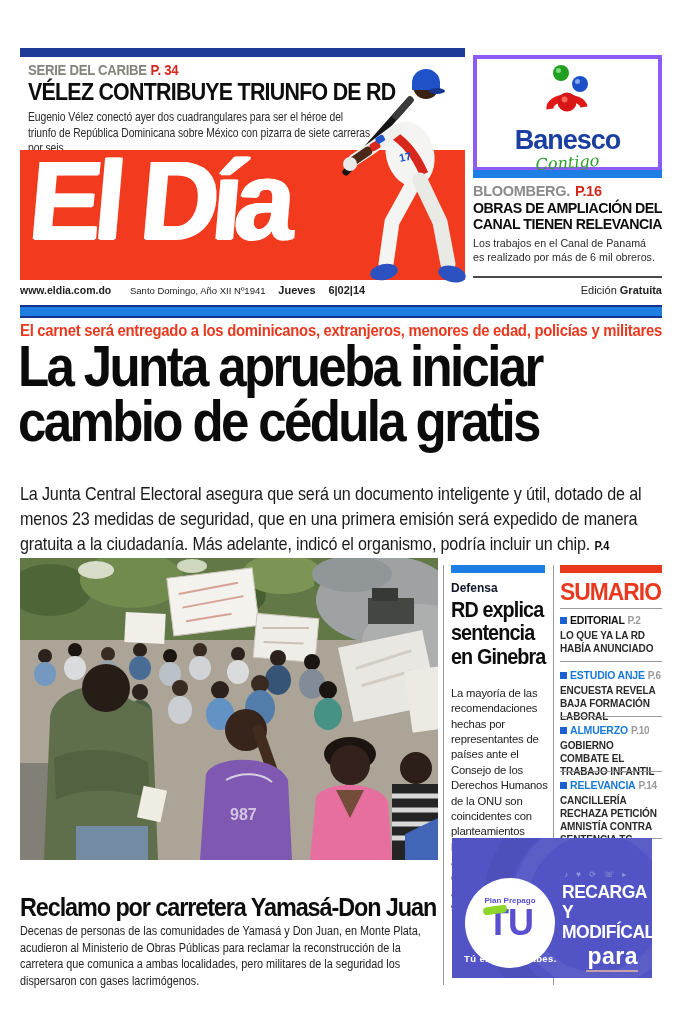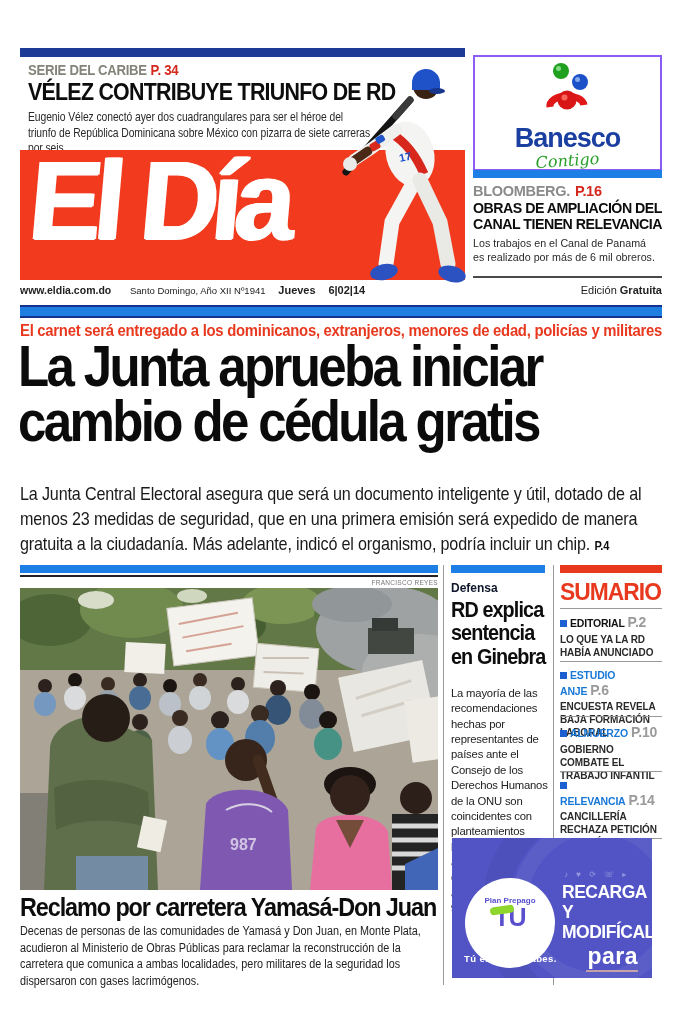--- a/index.html
+++ b/index.html
@@ -20,21 +20,21 @@
   .serie-body { left:28px; top:110px; width:405px; font-size:12.2px; line-height:1.28; color:#2a2a2a; letter-spacing:-0.1px; transform:scaleX(.85); }
 
   .masthead { left:20px; top:150px; width:445px; height:130px; background:#f23b1e; overflow:visible; }
   .masthead-title {
     position:absolute; left:16px; top:-14px; color:#fff; font-size:112px; font-weight:bold;
     letter-spacing:-7px; transform:skewX(-5deg) scaleX(.96); transform-origin:0 0;
     text-shadow:1.5px 0 0 #fff, -1.5px 0 0 #fff, 0 1px 0 #fff;
   }
   .batter { left:336px; top:50px; width:136px; height:240px; z-index:4; }
 
-  .banesco-box { left:473px; top:55px; width:189px; height:116px; background:#fff; border:2px solid #8b5cf6; text-align:center; }
+  .banesco-box { left:473px; top:55px; width:189px; height:116px; background:#fff; border:4px solid #8b5cf6; text-align:center; }
   .banesco-name { font-size:27px; font-weight:bold; color:#1b3fa0; letter-spacing:-1px; line-height:1; margin-top:2px; }
   .banesco-tagline { font-family:"DejaVu Serif", serif; font-style:italic; font-size:16px; color:#2aa02a; line-height:1; margin-top:1px; transform:rotate(-4deg); }
 
   .bloomberg-bar { left:473px; top:170px; width:189px; height:8px; background:#1d7ee6; }
   .bloomberg-kicker { left:473px; top:183px; font-size:14.5px; font-weight:bold; color:#8a8a8a; letter-spacing:-0.3px; }
   .bloomberg-kicker .pg { color:#d5281c; margin-left:5px; }
   .bloomberg-headline { left:473px; top:201px; width:192px; font-size:14.2px; font-weight:bold; line-height:1.12; letter-spacing:-0.5px; color:#0d0d0d; }
   .bloomberg-body { left:473px; top:236px; width:200px; font-size:11.5px; line-height:1.25; color:#2a2a2a; transform:scaleX(.93); }
   .rightcol-rule { left:473px; top:276px; width:189px; height:2px; background:#4a4a4a; }
 
@@ -52,21 +52,21 @@
   .lead-kicker { left:20px; top:322px; font-size:16px; font-weight:bold; color:#e8391f; letter-spacing:-0.3px; transform:scaleX(.93); }
   .lead-headline { left:18px; top:338px; font-weight:bold; font-size:58px; line-height:.95; letter-spacing:-3px; color:#0b0b0b; transform:scaleX(.88); }
   .lead-deck { left:20px; top:481px; width:764px; font-size:19px; line-height:1.32; letter-spacing:-0.2px; color:#1a1a1a; transform:scaleX(.85); }
   .lead-deck .pg { font-size:13px; font-weight:bold; color:#0d0d0d; }
 
   
   .col-bar-blue { height:8px; background:#1d7ee6; }
   .photo-col-bar { left:20px; top:565px; width:418px; }
   .photo-col-rule { left:20px; top:575px; width:418px; height:2px; background:#222; }
   .photo-credit { left:20px; top:579px; width:418px; text-align:right; font-size:6.5px; color:#777; letter-spacing:.3px; }
-  .photo-frame { left:20px; top:588px; width:418px; height:302px; overflow:hidden; background:#a8a193; }
+  .photo-frame { left:20px; top:558px; width:418px; height:302px; overflow:hidden; background:#a8a193; }
   .photo-headline { left:20px; top:892px; font-size:26px; font-weight:bold; letter-spacing:-1.2px; color:#0d0d0d; transform:scaleX(.9); }
   .photo-body { left:20px; top:923px; width:478px; font-size:12.3px; line-height:1.35; color:#222; transform:scaleX(.88); }
 
   .vdivider { width:1px; background:#9a9a9a; top:565px; height:420px; }
   .vd1 { left:443px; } .vd2 { left:553px; }
 
   .defensa-bar { left:451px; top:565px; width:94px; }
   .defensa-kicker { left:451px; top:581px; font-size:12px; font-weight:bold; color:#0f172a; }
   .defensa-headline { left:451px; top:598px; font-size:22px; font-weight:bold; line-height:1.06; letter-spacing:-1px; color:#0d0d0d; }
   .defensa-headline span { display:block; transform:scaleX(.9); transform-origin:0 0; white-space:nowrap; }
@@ -74,31 +74,31 @@
   .defensa-body .pg { font-weight:bold; color:#0d0d0d; }
 
   .sumario-bar { left:560px; top:565px; width:102px; height:8px; background:#e8391f; }
   .sumario-title { left:560px; top:578px; font-size:24px; font-weight:bold; color:#e8391f; letter-spacing:-1px; transform:scaleX(.95); }
   .sumario-rule { left:560px; width:102px; height:1px; background:#9a9a9a; }
   .sumario-item { left:560px; width:104px; }
   .sum-label-row { font-size:10.5px; font-weight:bold; letter-spacing:-0.2px; line-height:1.2; }
   .sq-bullet { display:inline-block; width:7px; height:7px; background:#1c5fd0; margin-right:3px; }
   .sum-label-dark { color:#111; }
   .sum-label-blue { color:#1878d8; }
-  .sum-page { color:#9a9a9a; font-weight:bold; font-size:14px; margin-left:3px; }
+  .sum-page { color:#9a9a9a; font-weight:bold; font-size:10px; margin-left:3px; }
   .sum-desc { margin-top:2px; font-size:10px; font-weight:bold; color:#2a2a2a; line-height:1.3; letter-spacing:-0.1px; }
 
   
   .viva-ad { left:452px; top:838px; width:200px; height:140px; background:#5254c5; overflow:hidden; }
   .ad-circle { position:absolute; border-radius:50%; border:16px solid rgba(255,255,255,.06); }
   .adc1 { width:170px; height:170px; left:60px; top:-20px; }
   .adc2 { width:240px; height:240px; left:30px; top:-50px; border-width:26px; border-color:rgba(0,0,0,.05); }
   .tu-circle { position:absolute; left:13px; top:40px; width:90px; height:90px; background:#fff; border-radius:50%; text-align:center; }
   .tu-plan { margin-top:18px; font-size:8px; font-weight:bold; color:#5a50cf; }
-  .tu-letters { position:relative; display:inline-block; font-size:25px; font-weight:bold; color:#5a50cf; letter-spacing:-1px; line-height:1; }
+  .tu-letters { position:relative; display:inline-block; font-size:36px; font-weight:bold; color:#5a50cf; letter-spacing:-1px; line-height:1; }
   .tu-greenbar { position:absolute; left:-4px; top:1px; width:24px; height:8px; background:#8ed62c; border-radius:4px; transform:rotate(-8deg); }
   .ad-icons { position:absolute; left:112px; top:32px; font-size:8px; color:rgba(255,255,255,.4); letter-spacing:3px; }
   .ad-headline { position:absolute; left:110px; top:44px; color:#fff; font-weight:bold; font-size:17.5px; line-height:1.15; letter-spacing:-0.5px; }
   .ad-tagline { position:absolute; left:12px; bottom:14px; color:#fff; font-size:9.5px; font-weight:bold; letter-spacing:.4px; }
   .viva-logo { position:absolute; right:14px; bottom:10px; color:#fff; font-weight:bold; font-size:23px; letter-spacing:.5px; line-height:1; }
   .viva-sub { position:absolute; right:14px; bottom:6px; width:52px; height:2px; background:rgba(255,200,150,.65); }
 </style>
 </head>
 <body>
 

